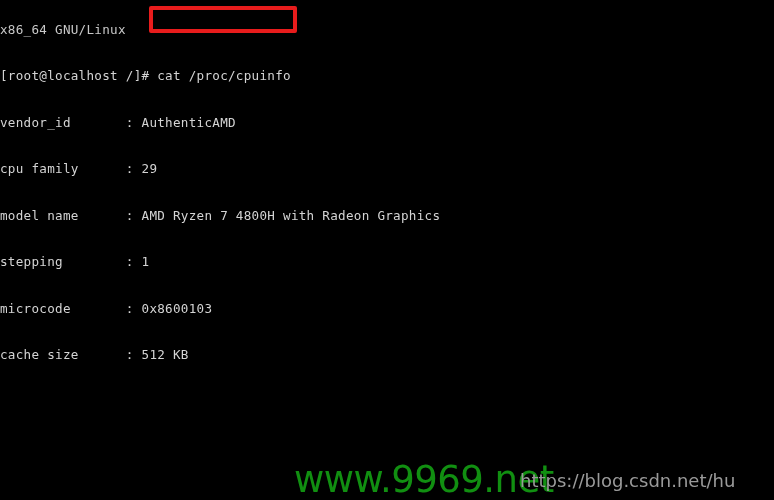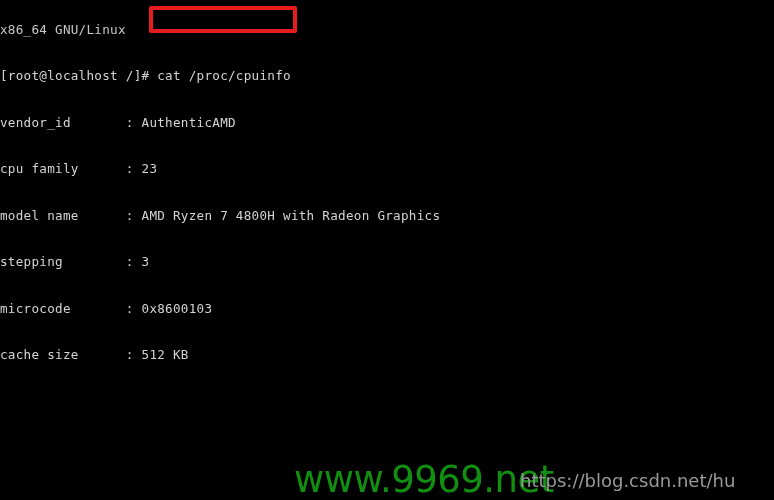--- a/index.html
+++ b/index.html
@@ -92,23 +92,23 @@
 </style>
 </head>
 <body>
 
 <div id="terminal">
 
   <div id="screen">
     <div class="line cut">x86_64 GNU/Linux</div>
     <div class="line prompt-line"><span>[root@localhost /]# </span><span>cat /proc/cpuinfo</span></div>
     <div class="line">vendor_id       : AuthenticAMD</div>
-    <div class="line">cpu family      : 23</div>
+    <div class="line">cpu family      : 29</div>
     <div class="line">model name      : AMD Ryzen 7 4800H with Radeon Graphics</div>
-    <div class="line">stepping        : 3</div>
+    <div class="line">stepping        : 1</div>
     <div class="line">microcode       : 0x8600103</div>
     <div class="line">cache size      : 512 KB</div>
     
     
     
     
     
     
     
     

